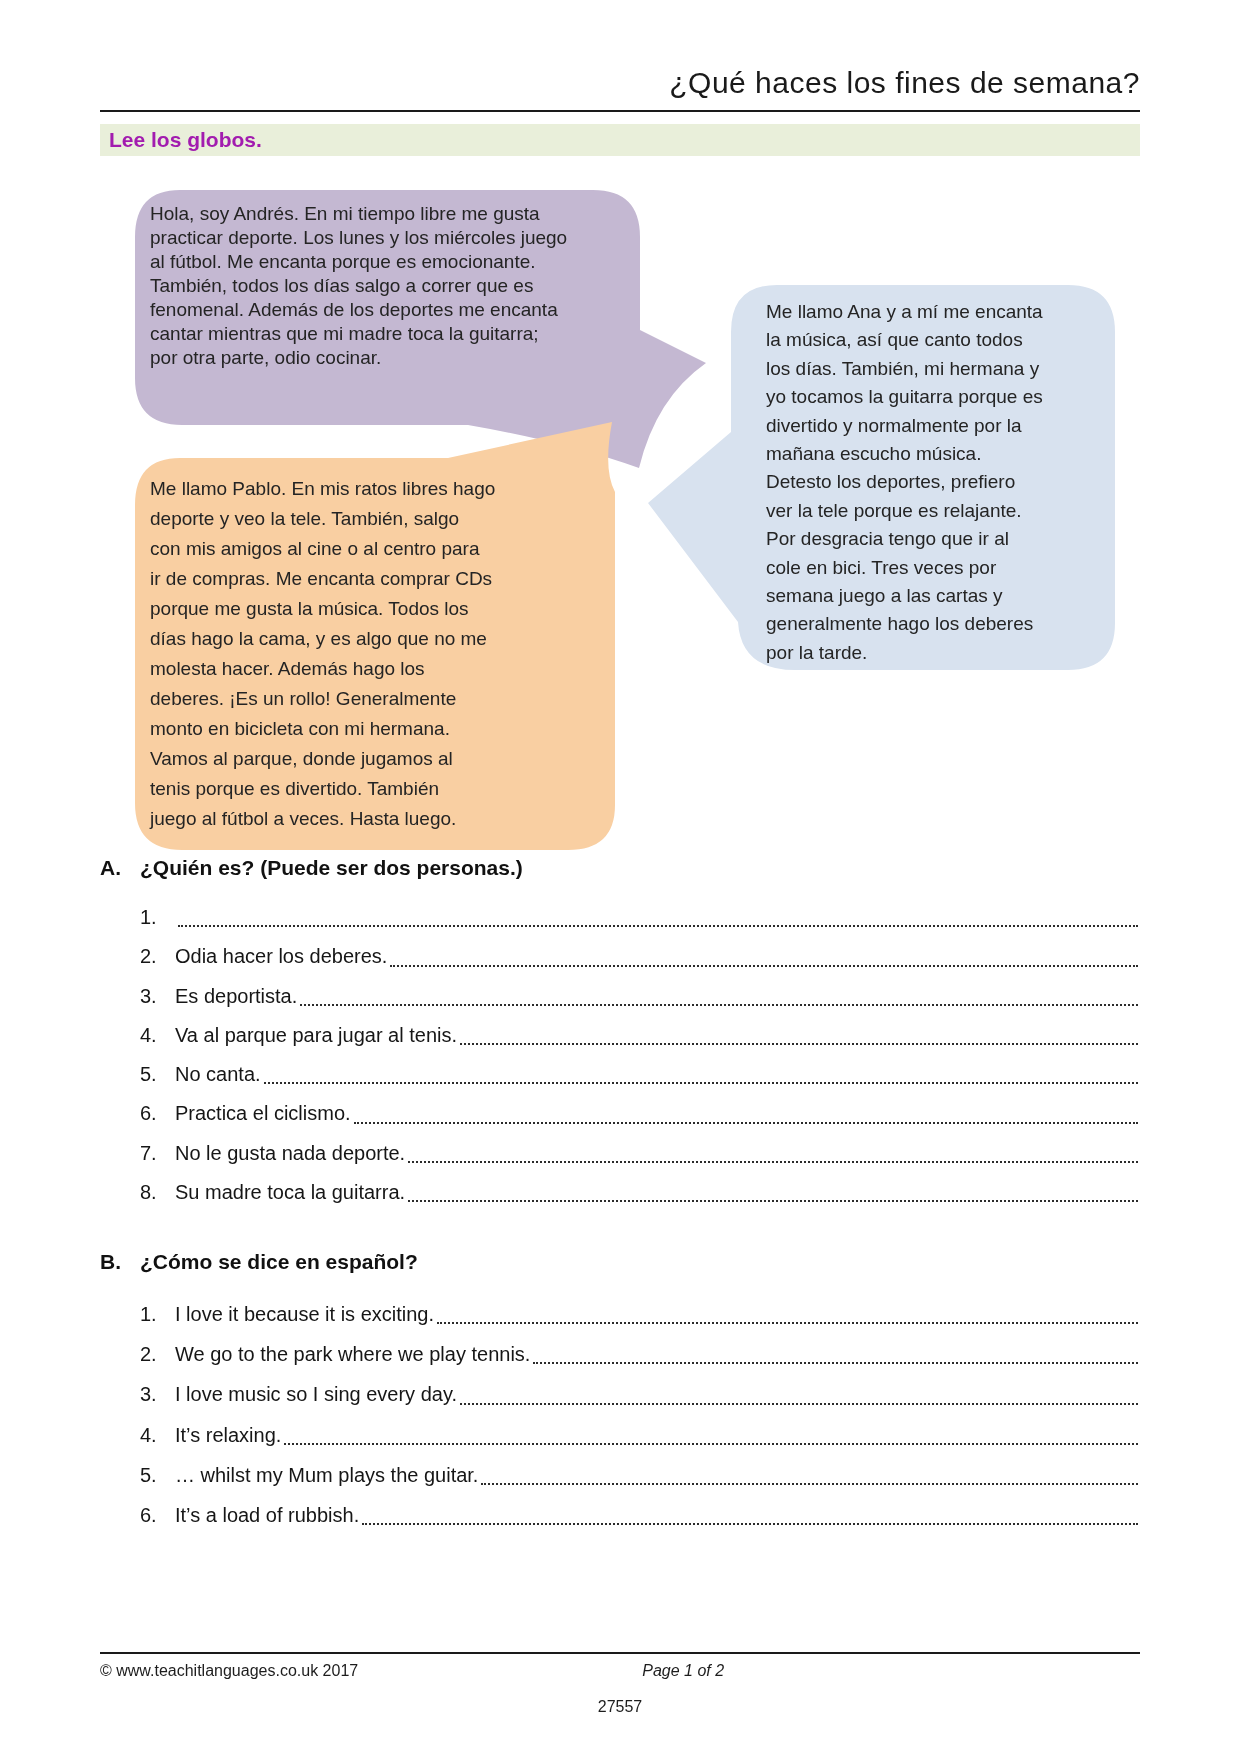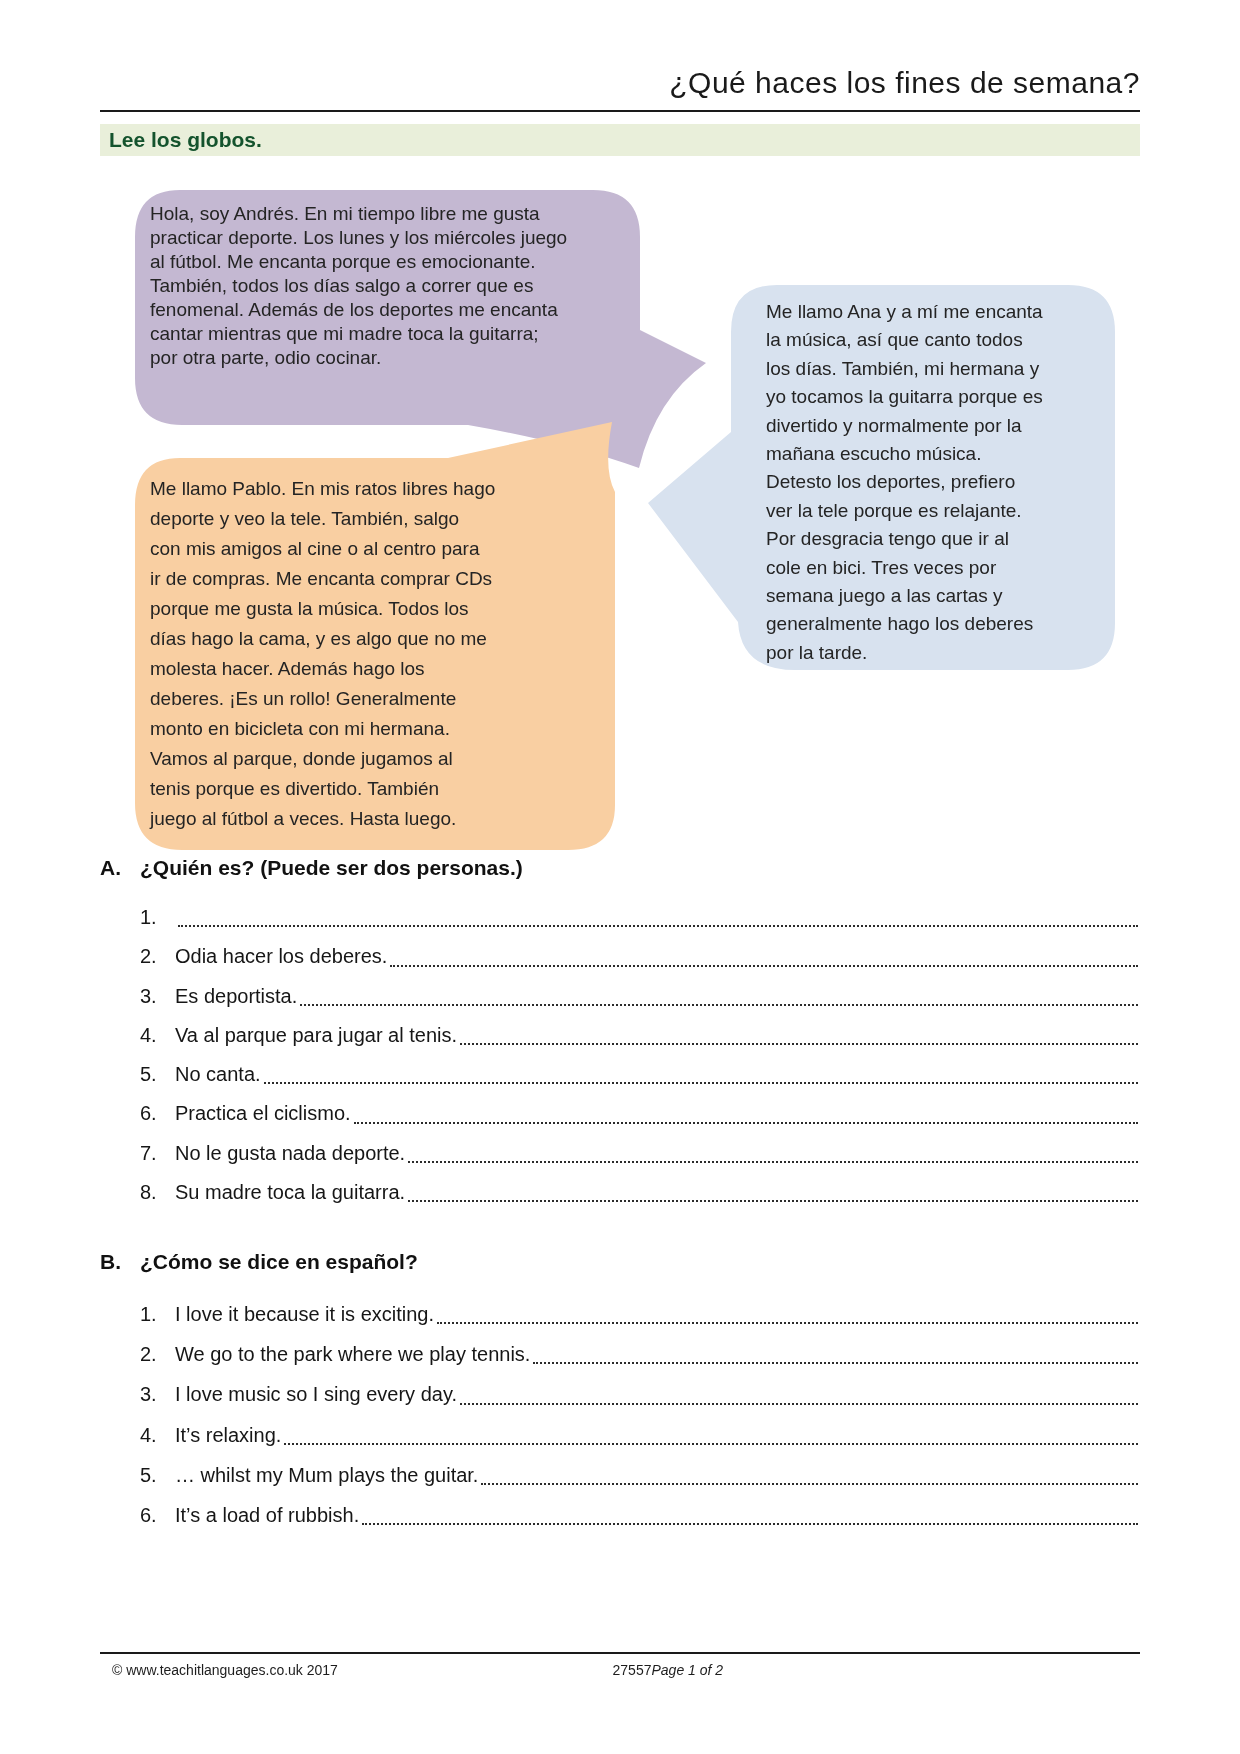--- a/index.html
+++ b/index.html
@@ -13,21 +13,21 @@
   }
   .title-rule{
     position:absolute;top:110px;left:100px;width:1040px;height:0;
     border-top:2px solid #1a1a1a;
   }
   .instruction-band{
     position:absolute;top:124px;left:100px;width:1040px;height:32px;
     background:#e9efda;box-sizing:border-box;padding-left:9px;
     display:flex;align-items:center;
   }
-  .instruction-band span{font-size:21px;font-weight:bold;color:#14532d;}
+  .instruction-band span{font-size:21px;font-weight:bold;color:#a21caf;}
   .bubble-svg{position:absolute;top:170px;left:0;width:1240px;height:700px;}
   .bubble-text{
     position:absolute;white-space:pre;font-size:19px;color:#242424;
   }
   .bubble-text.andres{left:150px;top:202px;width:484px;line-height:24px;}
   .bubble-text.pablo{left:150px;top:474px;width:462px;line-height:30px;}
   .bubble-text.ana{left:766px;top:298px;width:336px;line-height:28.4px;}
   .section-heading{
     position:absolute;left:100px;display:flex;font-weight:bold;font-size:21px;color:#111;
   }
@@ -45,24 +45,24 @@
   .item-num{flex:0 0 35px;}
   .item-leader{
     flex:1 1 auto;align-self:flex-end;margin:0 2px 10px 3px;
     border-bottom:2px dotted #2b2b2b;height:0;
   }
   .footer-rule{
     position:absolute;top:1652px;left:100px;width:1040px;height:0;
     border-top:2px solid #1a1a1a;
   }
   .footer{
-    position:absolute;top:1662px;left:112px;width:1040px;
-    display:grid;grid-template-columns:1fr auto 1fr;font-size:14px;color:#1d1d1d;
-  }
-  .footer .f-center{text-align:left;}
+    position:absolute;top:1662px;left:100px;width:1040px;
+    display:grid;grid-template-columns:1fr auto 1fr;font-size:16px;color:#1d1d1d;
+  }
+  .footer .f-center{text-align:left;margin-top:36px;}
   .footer .f-right{text-align:left;font-style:italic;}
 </style>
 </head>
 <body>
 
 <div class="page">
 
   <div class="doc-title">¿Qué haces los fines de semana?</div>
   <div class="title-rule"></div>
 

